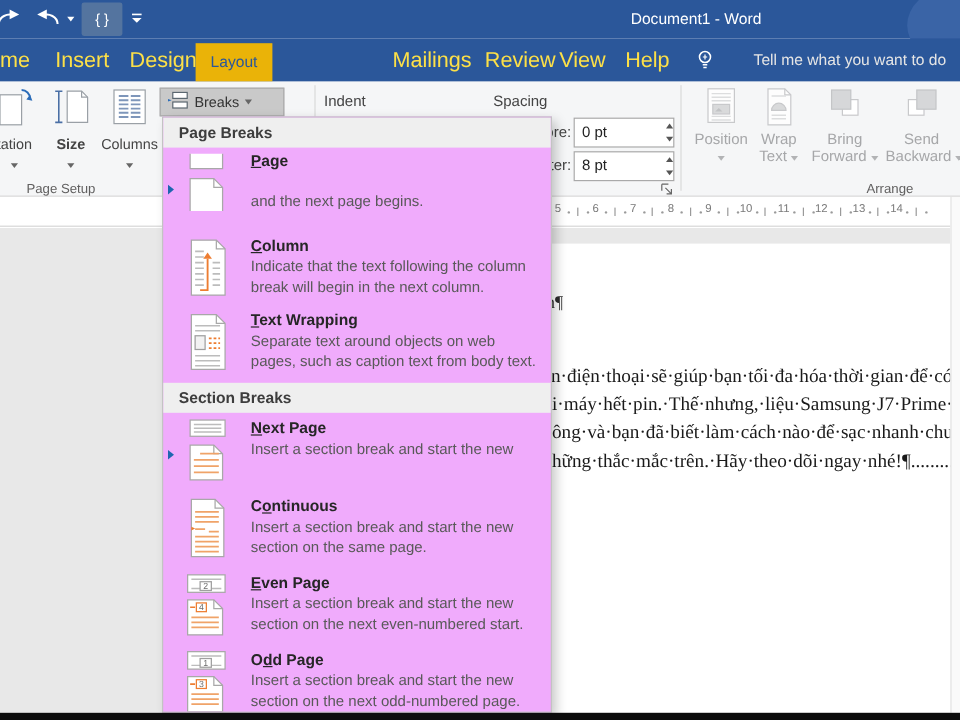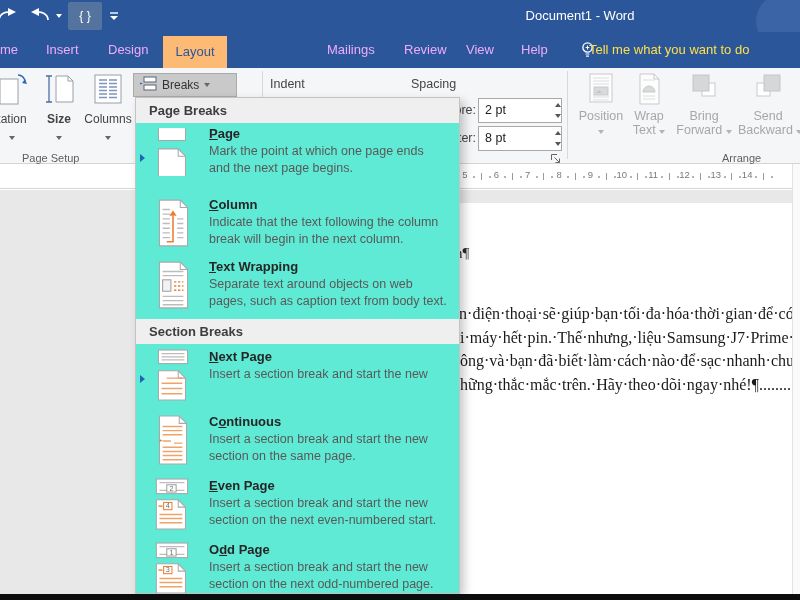--- a/index.html
+++ b/index.html
@@ -12,24 +12,24 @@
 
   
   .titlebar { position:absolute; left:0; top:0; width:800px; height:32px; background:#2b579a; }
   .silhouette { position:absolute; right:-20px; top:-8px; width:64px; height:58px; background:#3a64a6; border-radius:50%; }
   .title { position:absolute; left:470px; top:8px; width:220px; text-align:center; color:#fff; font-size:13px; }
   .qatbtn { position:absolute; top:2px; height:28px; display:flex; align-items:center; justify-content:center; cursor:default; }
   .braces { width:34px; background:#54749f; border-radius:2px; color:#fff; font-size:12px; }
 
   
   .tabrow { position:absolute; left:0; top:32px; width:800px; height:36px; background:#2b579a; }
-  .tab { position:absolute; top:0; height:36px; line-height:36px; color:#f0abfc; font-size:13px; white-space:nowrap; }
-  .tab-active { position:absolute; left:163px; top:4px; width:64px; height:32px; background:#fdba74;
+  .tab { position:absolute; top:0; height:36px; line-height:36px; color:#fde047; font-size:18px; white-space:nowrap; }
+  .tab-active { position:absolute; left:163px; top:4px; width:64px; height:32px; background:#eab308;
                 color:#2b579a; font-size:13px; text-align:center; line-height:32px; }
-  .tellme { position:absolute; left:589px; top:0; height:36px; line-height:36px; color:#fde047; font-size:13px; white-space:nowrap; }
+  .tellme { position:absolute; left:628px; top:0; height:36px; line-height:36px; color:#e5e5e5; font-size:13px; white-space:nowrap; }
 
   
   .ribbon { position:absolute; left:0; top:68px; width:800px; height:96px; background:#f5f6f7; border-bottom:1px solid #d4d4d4; }
   .bigbtn { position:absolute; top:4px; text-align:center; }
   .bigbtn .lbl { font-size:12px; color:#444; margin-top:2px; white-space:nowrap; }
   .chev { width:0; height:0; border-left:3.5px solid transparent; border-right:3.5px solid transparent; border-top:4px solid #666; display:inline-block; }
   .chev.dis { border-top-color:#b2b3b5; }
   .grouplbl { position:absolute; top:84px; font-size:11px; color:#605f5f; white-space:nowrap; }
   .vdiv { position:absolute; top:3px; width:1px; height:88px; background:#d9d9d9; }
   .breaksbtn { position:absolute; left:133px; top:5px; width:104px; height:24px; background:#c9c9c9; border:1px solid #ababab;
@@ -48,21 +48,21 @@
   .rnum { position:absolute; top:5px; font-size:9.5px; color:#7a7a7a; transform:translateX(-50%); }
   .rdot { position:absolute; top:12px; width:2px; height:2px; border-radius:50%; background:#9a9a9a; }
   .rtick { position:absolute; top:9px; width:1px; height:7px; background:#9a9a9a; }
   .canvas { position:absolute; left:0; top:190px; width:792px; height:404px; background:#e8e8e8; }
   .page { position:absolute; left:285px; top:13px; width:507px; height:391px; background:#fff; overflow:hidden; }
   .headfrag { position:absolute; left:170px; top:42px; font-family:"Liberation Serif", serif; font-size:15px; color:#2b2b2b; white-space:nowrap; }
   .doclines { position:absolute; left:167px; top:99px; font-family:"Liberation Serif", serif; font-size:16px; color:#1a1a1a; line-height:23.5px; white-space:nowrap; }
   .scrollstrip { position:absolute; left:792px; top:164px; width:8px; height:430px; background:#fafafa; border-left:1px solid #e3e3e3; }
 
   
-  .menu { position:absolute; left:135px; top:97px; width:325px; height:497px; background:#5eead4;
+  .menu { position:absolute; left:135px; top:97px; width:325px; height:497px; background:#f0abfc;
           border:1px solid #c3c3c3; box-shadow:4px 4px 9px rgba(0,0,0,.22); z-index:60; overflow:hidden; }
   .mhead { position:absolute; left:0; width:100%; height:25px; background:#efefef; font-size:13px; font-weight:bold;
            color:#3d3d3d; line-height:25px; padding-left:13px; }
   .mi { position:absolute; left:0; width:100%; height:64px;text-align:center; }
   .mi-icon { position:absolute; left:14px; top:2px; width:46px; height:52px; }
   .mi-title { position:absolute; left:73px; top:2px; font-size:13px; font-weight:bold; color:#262626; }
   .ak { text-decoration:underline; }
   .mi-d1 { position:absolute; left:73px; top:20px; font-size:12.5px; color:#595959; white-space:nowrap; }
   .mi-d2 { position:absolute; left:73px; top:37px; font-size:12.5px; color:#595959; white-space:nowrap; }
   .marker { position:absolute; width:0; height:0; border-left:5px solid #1e66b0; border-top:4px solid transparent; border-bottom:4px solid transparent; }
@@ -179,21 +179,21 @@
       <span class="chev"></span>
     </div>
 
     <div class="vdiv" style="left:262px;"></div>
 
     <div class="collbl" style="left:270px;">Indent</div>
     <div class="collbl" style="left:411px;">Spacing</div>
 
     <div class="spinlbl" style="left:396px;top:35px;">Before:</div>
     <div class="spinfield" style="top:30px;">
-      <span>2 pt</span>
+      <span>0 pt</span>
       <span class="stepup"></span>
       <span class="stepdn"></span>
     </div>
     <div class="spinlbl" style="left:396px;top:63px;">After:</div>
     <div class="spinfield" style="top:58px;">
       <span>8 pt</span>
       <span class="stepup"></span>
       <span class="stepdn"></span>
     </div>
 
@@ -341,21 +341,20 @@
     <div class="mi" style="top:26px;">
       <span class="marker" style="left:4px;top:30px;"></span>
       <span class="mi-icon">
         <svg width="46" height="52" viewBox="0 0 44 50">
             <path d="M8 2 v12 h26 v-12" fill="#fff" stroke="#a8a8a8"></path>
             <path d="M8 48 V22 h19 l7 7 v19" fill="#fff" stroke="#a8a8a8"></path>
             <path d="M27 22 v7 h7" fill="none" stroke="#a8a8a8"></path>
           </svg>
       </span>
       <div class="mi-title"><span></span><span class="ak">P</span><span>age</span></div>
-      <div class="mi-d1">Mark the point at which one page ends</div>
       <div class="mi-d2">and the next page begins.</div>
     </div>
 
     <div class="mi" style="top:97px;">
       <span class="mi-icon">
         <svg width="46" height="52" viewBox="0 0 44 50">
             <path d="M9 3 h20 l7 7 v37 h-27 z" fill="#fff" stroke="#a8a8a8"></path>
             <path d="M29 3 v7 h7" fill="none" stroke="#a8a8a8"></path>
             <path d="M12 12h7M12 16.5h7M12 21h7M12 25.5h7M12 30h7M12 34.5h7M12 39h7 M26 21h6M26 25.5h6M26 30h6M26 34.5h6M26 39h6" stroke="#bcbcbc" stroke-width="1.3"></path>
             <path d="M16 43 h6 v-25" stroke="#ed7d31" stroke-width="1.5" fill="none"></path>

